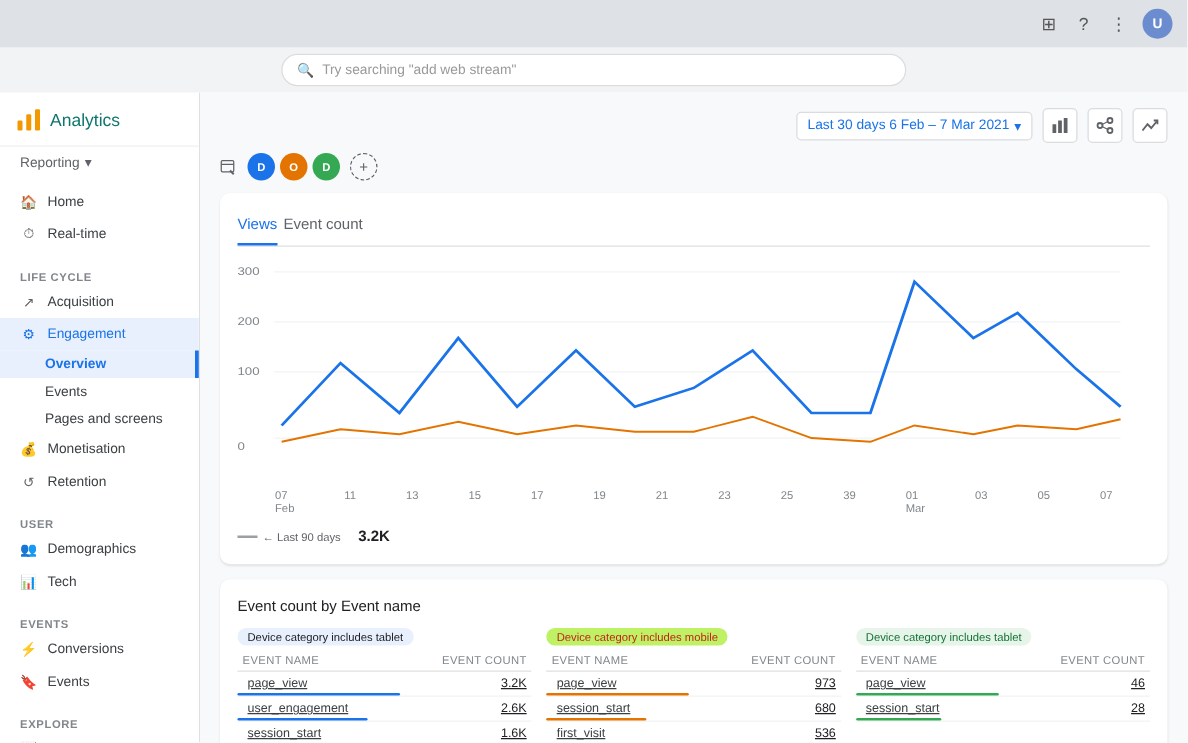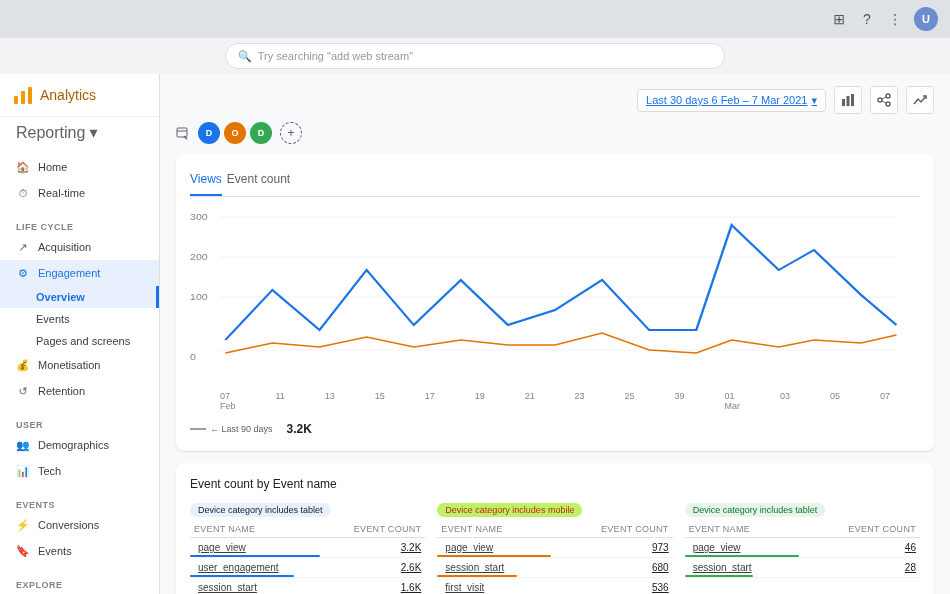--- a/index.html
+++ b/index.html
@@ -101,21 +101,21 @@
       gap: 6px;
       border-bottom: 1px solid #f0f0f0;
     }
     .analytics-logo {
       width: 22px;
       height: 22px;
     }
     .analytics-title {
       font-size: 14px;
       font-weight: 500;
-      color: #a16207;
+      color: #0f766e;
     }
     .sidebar-section {
       padding: 6px 0;
     }
     .sidebar-section-title {
       font-size: 9px;
       font-weight: 600;
       color: #80868b;
       padding: 4px 16px 2px;
       letter-spacing: 0.5px;
@@ -157,21 +157,21 @@
       background: #e8f0fe;
       color: #1a73e8;
       font-weight: 600;
       border-right: 3px solid #1a73e8;
     }
     .reporting-header {
       display: flex;
       align-items: center;
       gap: 4px;
       padding: 6px 16px;
-      font-size: 16px;
+      font-size: 11px;
       color: #5f6368;
       cursor: pointer;
     }
 
     
     .main-content {
       flex: 1;
       background: #f8f9fa;
       overflow-y: auto;
       padding: 12px 16px;
@@ -189,21 +189,20 @@
       display: flex;
       align-items: center;
       gap: 4px;
       font-size: 11px;
       color: #1a73e8;
       background: white;
       border: 1px solid #dadce0;
       border-radius: 4px;
       padding: 4px 8px;
       cursor: pointer;
-      text-decoration: underline;
     }
     .action-icon-btn {
       width: 28px;
       height: 28px;
       border: 1px solid #dadce0;
       border-radius: 4px;
       background: white;
       display: flex;
       align-items: center;
       justify-content: center;

